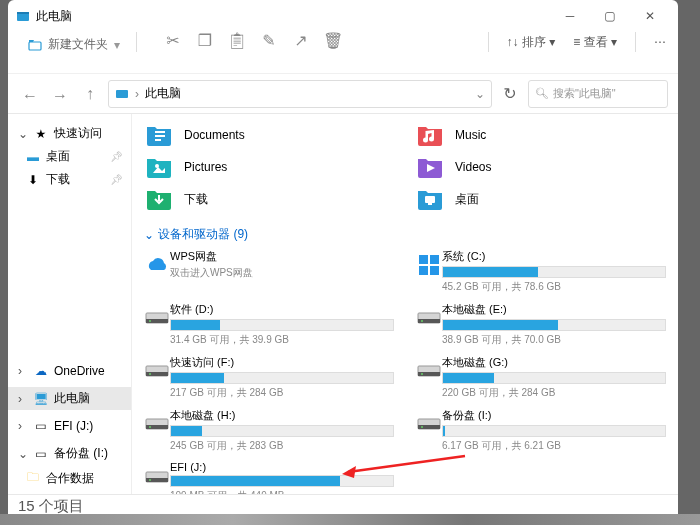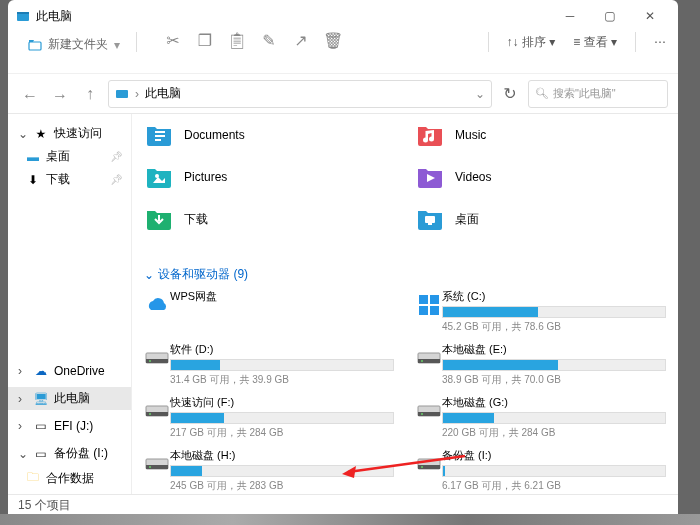--- a/index.html
+++ b/index.html
@@ -23,35 +23,35 @@
 .searchbar{width:140px;height:28px;border:1px solid #ddd;border-radius:3px;display:flex;align-items:center;padding:0 6px;font-size:11px;color:#999;gap:4px}
 .body{flex:1;display:flex;overflow:hidden}
 .sidebar{width:124px;border-right:1px solid #eee;padding:8px 0;font-size:12px;overflow:hidden}
 .side-item{display:flex;align-items:center;padding:3px 8px 3px 18px;gap:6px;white-space:nowrap}
 .side-item.l1{padding-left:10px}
 .side-item .caret{width:10px;color:#555}
 .side-item.active{background:#e8e8e8}
 .side-item .ico{width:14px;display:flex;justify-content:center}
 .side-item .pin{margin-left:auto;color:#aaa;font-size:10px}
 .content{flex:1;overflow:auto;padding:8px 12px}
-.folders{display:grid;grid-template-columns:1fr 1fr;gap:16px 20px;margin-bottom:28px}
+.folders{display:grid;grid-template-columns:1fr 1fr;gap:6px 20px;margin-bottom:8px}
 .folder{display:flex;align-items:center;gap:10px}
 .folder-ico{width:30px;height:26px;border-radius:2px;display:flex;align-items:center;justify-content:center}
 .folder-ico svg{width:28px;height:24px}
 .folder-name{font-size:12px}
 .section-hdr{font-size:12px;color:#06c;padding:6px 0;display:flex;align-items:center;gap:4px}
 .drives{display:grid;grid-template-columns:1fr 1fr;gap:8px 22px}
 .drive{display:flex;}
 .drive-ico{width:26px;height:28px;display:flex;align-items:center;justify-content:center;margin-top:2px}
 .drive-body{flex:1}
 .drive-name{font-size:11px;margin-bottom:2px}
 .drive-sub{font-size:10px;color:#888}
 .bar{height:12px;background:#eee;border:1px solid #ddd;margin-bottom:2px;position:relative}
 .bar-fill{height:100%;background:#29a4e0}
-.statusbar{height:20px;border-top:1px solid #e8e8e8;font-size:12px;color:#555;padding:2px 10px}
+.statusbar{height:20px;border-top:1px solid #e8e8e8;font-size:15px;color:#555;padding:2px 10px}
 .arrow-annot{position:absolute;pointer-events:none;z-index:10}
 .bg-noise{position:absolute;left:0;bottom:0;width:700px;height:11px;background:linear-gradient(90deg,#888,#aaa,#777,#999)}
 </style>
 </head>
 <body>
 
 <div class="bg-noise"></div>
 <div class="window">
   <div class="titlebar">
     <svg width="14" height="14">
@@ -226,20 +226,21 @@
         </div>
       <div class="drives" id="drives">
           <div class="drive">
             <div class="drive-ico">
               <svg width="26" height="22">
                 <path d="M7 16 A5 5 0 0 1 9 7 A6 6 0 0 1 20 9 A4 4 0 0 1 20 16 Z" fill="#2596e8"></path>
               </svg>
             </div>
             <div class="drive-body">
               <div class="drive-name">WPS网盘</div>
+              <div class="drive-sub">双击进入WPS网盘</div>
             </div>
           </div>
           <div class="drive">
             <div class="drive-ico">
               <svg width="24" height="24">
                 <rect x="2" y="2" width="9" height="9" fill="#2596e8"></rect>
                 <rect x="13" y="2" width="9" height="9" fill="#2596e8"></rect>
                 <rect x="2" y="13" width="9" height="9" fill="#2596e8"></rect>
                 <rect x="13" y="13" width="9" height="9" fill="#2596e8"></rect>
               </svg>

